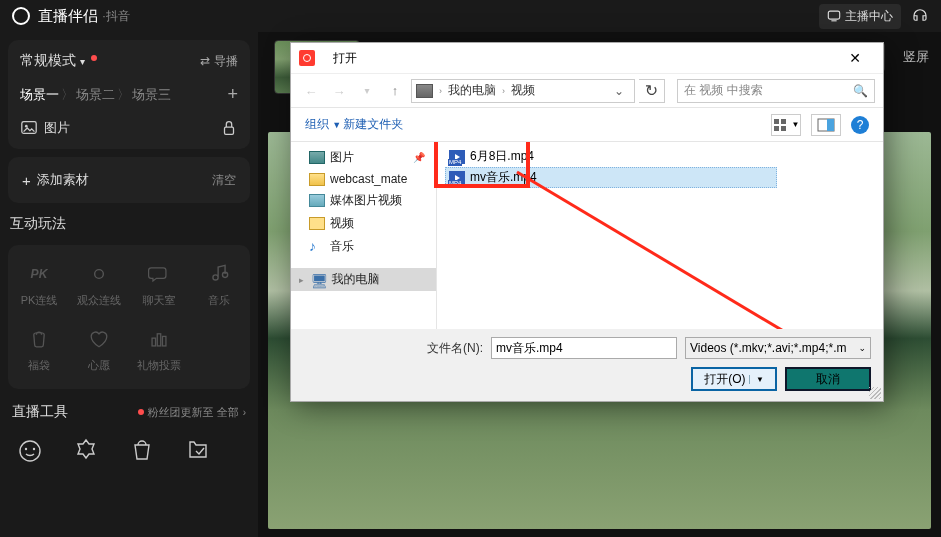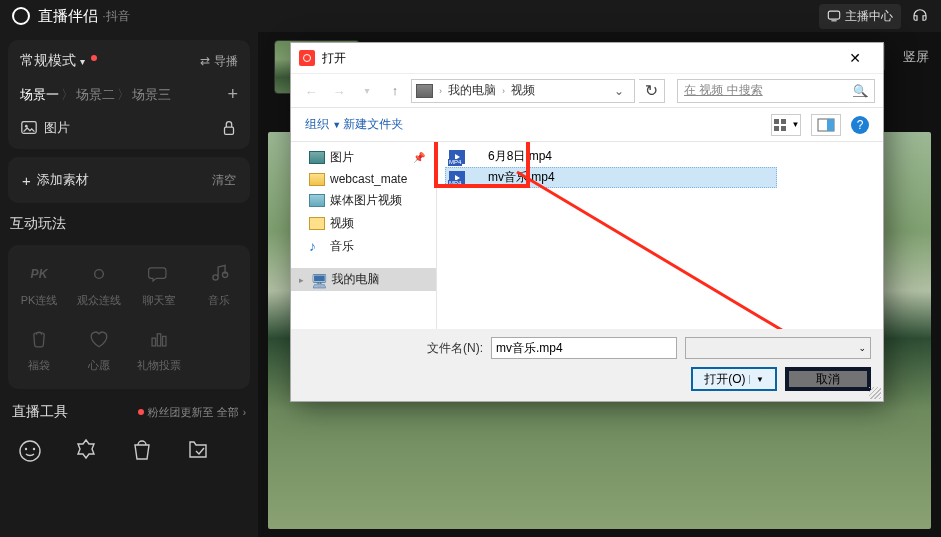--- a/index.html
+++ b/index.html
@@ -46,67 +46,67 @@
 .thumb { width: 86px; height: 54px; border-radius: 4px; background: linear-gradient(180deg,#6a8f5a 0%, #82a170 35%, #3e5e3a 70%, #5a7c50 100%); border: 1px solid #333; position: relative; }
 .thumb .cloud { position: absolute; top: 4px; left: 50%; transform: translateX(-50%); width: 40px; height: 10px; background: #e8e8e8; border-radius: 10px; }
 .ticon { color: #ccc; display: flex; align-items: center; position: relative; }
 .ticon .dot { position: absolute; top: -2px; right: -4px; width: 6px; height: 6px; background: #ff4d4d; border-radius: 50%; }
 .topright { position: absolute; right: 12px; top: 10px; display: flex; gap: 18px; align-items: center; color: #bbb; font-size: 13px; }
 .topright .active { color: #fff; background: #333; padding: 6px 14px; border-radius: 4px; }
 .preview { position: absolute; top: 100px; left: 10px; right: 10px; bottom: 8px; background: linear-gradient(180deg,#9cb894 0%, #7fa070 25%, #b0bfa3 40%, #2d4d33 52%, #6d8a5d 70%, #8aa273 100%); border-radius: 2px; }
 
 
 .dialog { position: absolute; top: 42px; left: 290px; width: 594px; height: 360px; background: #fff; border: 1px solid #aaa; box-shadow: 5px 5px 28px rgba(0,0,0,0.45); z-index: 10; display: flex; flex-direction: column; }
-.dlg-title { height: 30px; display: flex; align-items: center; padding: 0 8px; font-size: 12px; gap: 7px; }
+.dlg-title { height: 30px; display: flex; align-items: center; padding: 0 8px; font-size: 12px; gap: 18px; }
 .dlg-title .appicon { width: 16px; height: 16px; background: #ff3b30; border-radius: 2px; display: flex; align-items: center; justify-content: center; }
 .dlg-title .appicon span { width: 8px; height: 8px; border: 1.5px solid #fff; border-radius: 50%; display: block; }
 .dlg-title .close { margin-left: auto; width: 40px; text-align: center; font-size: 14px; cursor: pointer; }
 .dlg-nav { height: 34px; border-top: 1px solid #eee; display: flex; align-items: center; gap: 4px; padding: 0 8px; }
 .navbtn { width: 24px; height: 24px; display: flex; align-items: center; justify-content: center; color: #777; font-size: 13px; }
 .navbtn.disabled { color: #ccc; }
 .path { flex: 1; height: 24px; border: 1px solid #ccc; display: flex; align-items: center; font-size: 12px; color: #333; padding: 0 4px; gap: 6px; }
 .path .picon { width: 17px; height: 14px; background: linear-gradient(#888,#666); border: 1px solid #555; }
 .path .chev { color: #888; font-size: 9px; }
 .path .dd { margin-left: auto; color: #666; padding: 0 6px; }
 .refresh { width: 26px; height: 24px; border: 1px solid #ccc; border-left: none; display: flex; align-items: center; justify-content: center; color: #444; }
-.search { width: 198px; height: 24px; border: 1px solid #ccc; margin-left: 8px; display: flex; align-items: center; padding: 0 6px; color: #888; font-size: 12px; gap: 6px; position: relative; text-decoration: underline; }
+.search { width: 198px; height: 24px; border: 1px solid #ccc; margin-left: 8px; display: flex; align-items: center; padding: 0 6px; color: #888; font-size: 12px; gap: 6px; position: relative; }
 .search .mag { color: #555; }
 .dlg-toolbar { height: 34px; border-top: 1px solid #e5e5e5; display: flex; align-items: center; padding: 0 14px; gap: 2px; font-size: 12px; }
 .dlg-toolbar .org { color: #1e5fb3; }
 .dlg-toolbar .newf { color: #1e5fb3; }
 .dlg-toolbar .rtools { margin-left: auto; display: flex; align-items: center; gap: 10px; }
 .view-icon { width: 30px; height: 22px; border: 1px solid #ccc; display: flex; align-items: center; justify-content: center; }
 .help { width: 18px; height: 18px; border-radius: 50%; background: #1e7fd6; color: #fff; font-size: 12px; display: flex; align-items: center; justify-content: center; }
 .dlg-body { flex: 1; display: flex; border-top: 1px solid #e5e5e5; overflow: hidden; }
 .tree { width: 146px; border-right: 1px solid #e5e5e5; padding: 4px 0; font-size: 12px; overflow: hidden; }
 .tnode { display: flex; align-items: center; gap: 5px; padding: 3px 6px 3px 18px; color: #222; white-space: nowrap; }
 .tnode.sel { background: #d9d9d9; }
 .tnode .pin { color: #666; font-size: 10px; margin-left: auto; margin-right: 4px; }
 .ficon { width: 16px; height: 13px; display: inline-block; }
 .ficon.img { background: linear-gradient(#7aa, #488); border: 1px solid #266; }
 .ficon.folder { background: linear-gradient(#ffe08a,#f0c24b); border: 1px solid #c89b2a; }
 .ficon.lib { background: linear-gradient(#9cd,#6ab); border: 1px solid #489; }
 .ficon.vid { position: relative; background: #ffe08a; border: 1px solid #c89b2a; }
 .ficon.mus { color: #2a7bd0; font-size: 14px; line-height: 12px; background: none; border: none; }
 .ficon.pc { color: #3a6fa8; font-size: 14px; background: none; border: none; }
 .files { flex: 1; padding: 4px 8px; font-size: 12px; position: relative; }
-.frow { display: flex; align-items: center; gap: 23px; padding: 2px 4px; }
+.frow { display: flex; align-items: center; gap: 5px; padding: 2px 4px; }
 .frow.sel { background: #cde6f7; border: 1px dotted #7fb3e0; padding: 1px 3px; }
 .vicon { width: 16px; height: 14px; background: #2e5cb8; position: relative; display: flex; align-items: center; justify-content: center; }
 .vicon::after { content: ""; border-left: 5px solid #fff; border-top: 3px solid transparent; border-bottom: 3px solid transparent; }
 .vicon .tag { position: absolute; bottom: -2px; left: -1px; font-size: 6px; background: #2e5cb8; color: #fff; padding: 0 1px; line-height: 7px; }
 .redbox { position: absolute; border: 4px solid #ff2a1a; pointer-events: none; }
 .arrow-svg { position: absolute; pointer-events: none; }
 .dlg-foot { padding: 8px 12px 10px; font-size: 12px; background: #f0f0f0; display: flex; flex-direction: column; gap: 8px; position: relative; }
 .fnrow { display: flex; align-items: center; gap: 8px; justify-content: flex-end; }
 .fnlabel { color: #333; }
 .fninput { width: 186px; height: 22px; border: 1px solid #aaa; padding: 0 4px; font-size: 12px; background: #fff; }
 .ftype { width: 186px; height: 22px; border: 1px solid #aaa; padding: 0 4px; font-size: 12px; background: #efefef; white-space: nowrap; overflow: hidden; text-overflow: clip; display: flex; align-items: center; }
 .btnrow { display: flex; gap: 8px; justify-content: flex-end; }
-.winbtn { width: 86px; height: 24px; border: 4px solid #0f172a; background: #737373; font-size: 12px; display: flex; align-items: center; justify-content: center; cursor: pointer; }
+.winbtn { width: 86px; height: 24px; border: 2px solid #0f172a; background: #0f766e; font-size: 12px; display: flex; align-items: center; justify-content: center; cursor: pointer; }
 .winbtn.primary { border: 2px solid #0a64a4; background: #e5f1fb; }
 .resize-grip { position: absolute; right: 2px; bottom: 2px; width: 12px; height: 12px; background: repeating-linear-gradient(135deg,#bbb,#bbb 1px,transparent 1px,transparent 3px); }
 </style>
 </head>
 <body>
 
 <div class="topbar">
   <span class="logo"></span>
   <span>直播伴侣</span>
   <span class="subtitle">·抖音</span>
@@ -377,20 +377,21 @@
           </defs>
         <line x1="10" y1="10" x2="320" y2="195" stroke="#ff2a1a" stroke-width="3" marker-end="url(#ah)"></line>
       </svg>
     </div>
   </div>
   <div class="dlg-foot">
     <div class="fnrow">
       <span class="fnlabel">文件名(N):</span>
       <input class="fninput" value="mv音乐.mp4" style="">
       <div class="ftype">
+          <span>Videos (*.mkv;*.avi;*.mp4;*.m</span>
           <span style="margin-left:auto;font-size:9px">⌄</span>
         </div>
     </div>
     <div class="btnrow">
       <div class="winbtn primary"><span>打开(O)</span>&nbsp;<span style="border-left:1px solid #8ab;padding-left:6px;font-size:8px">▼</span></div>
       <div class="winbtn">取消</div>
     </div>
     <div class="resize-grip"></div>
   </div>
 </div>

